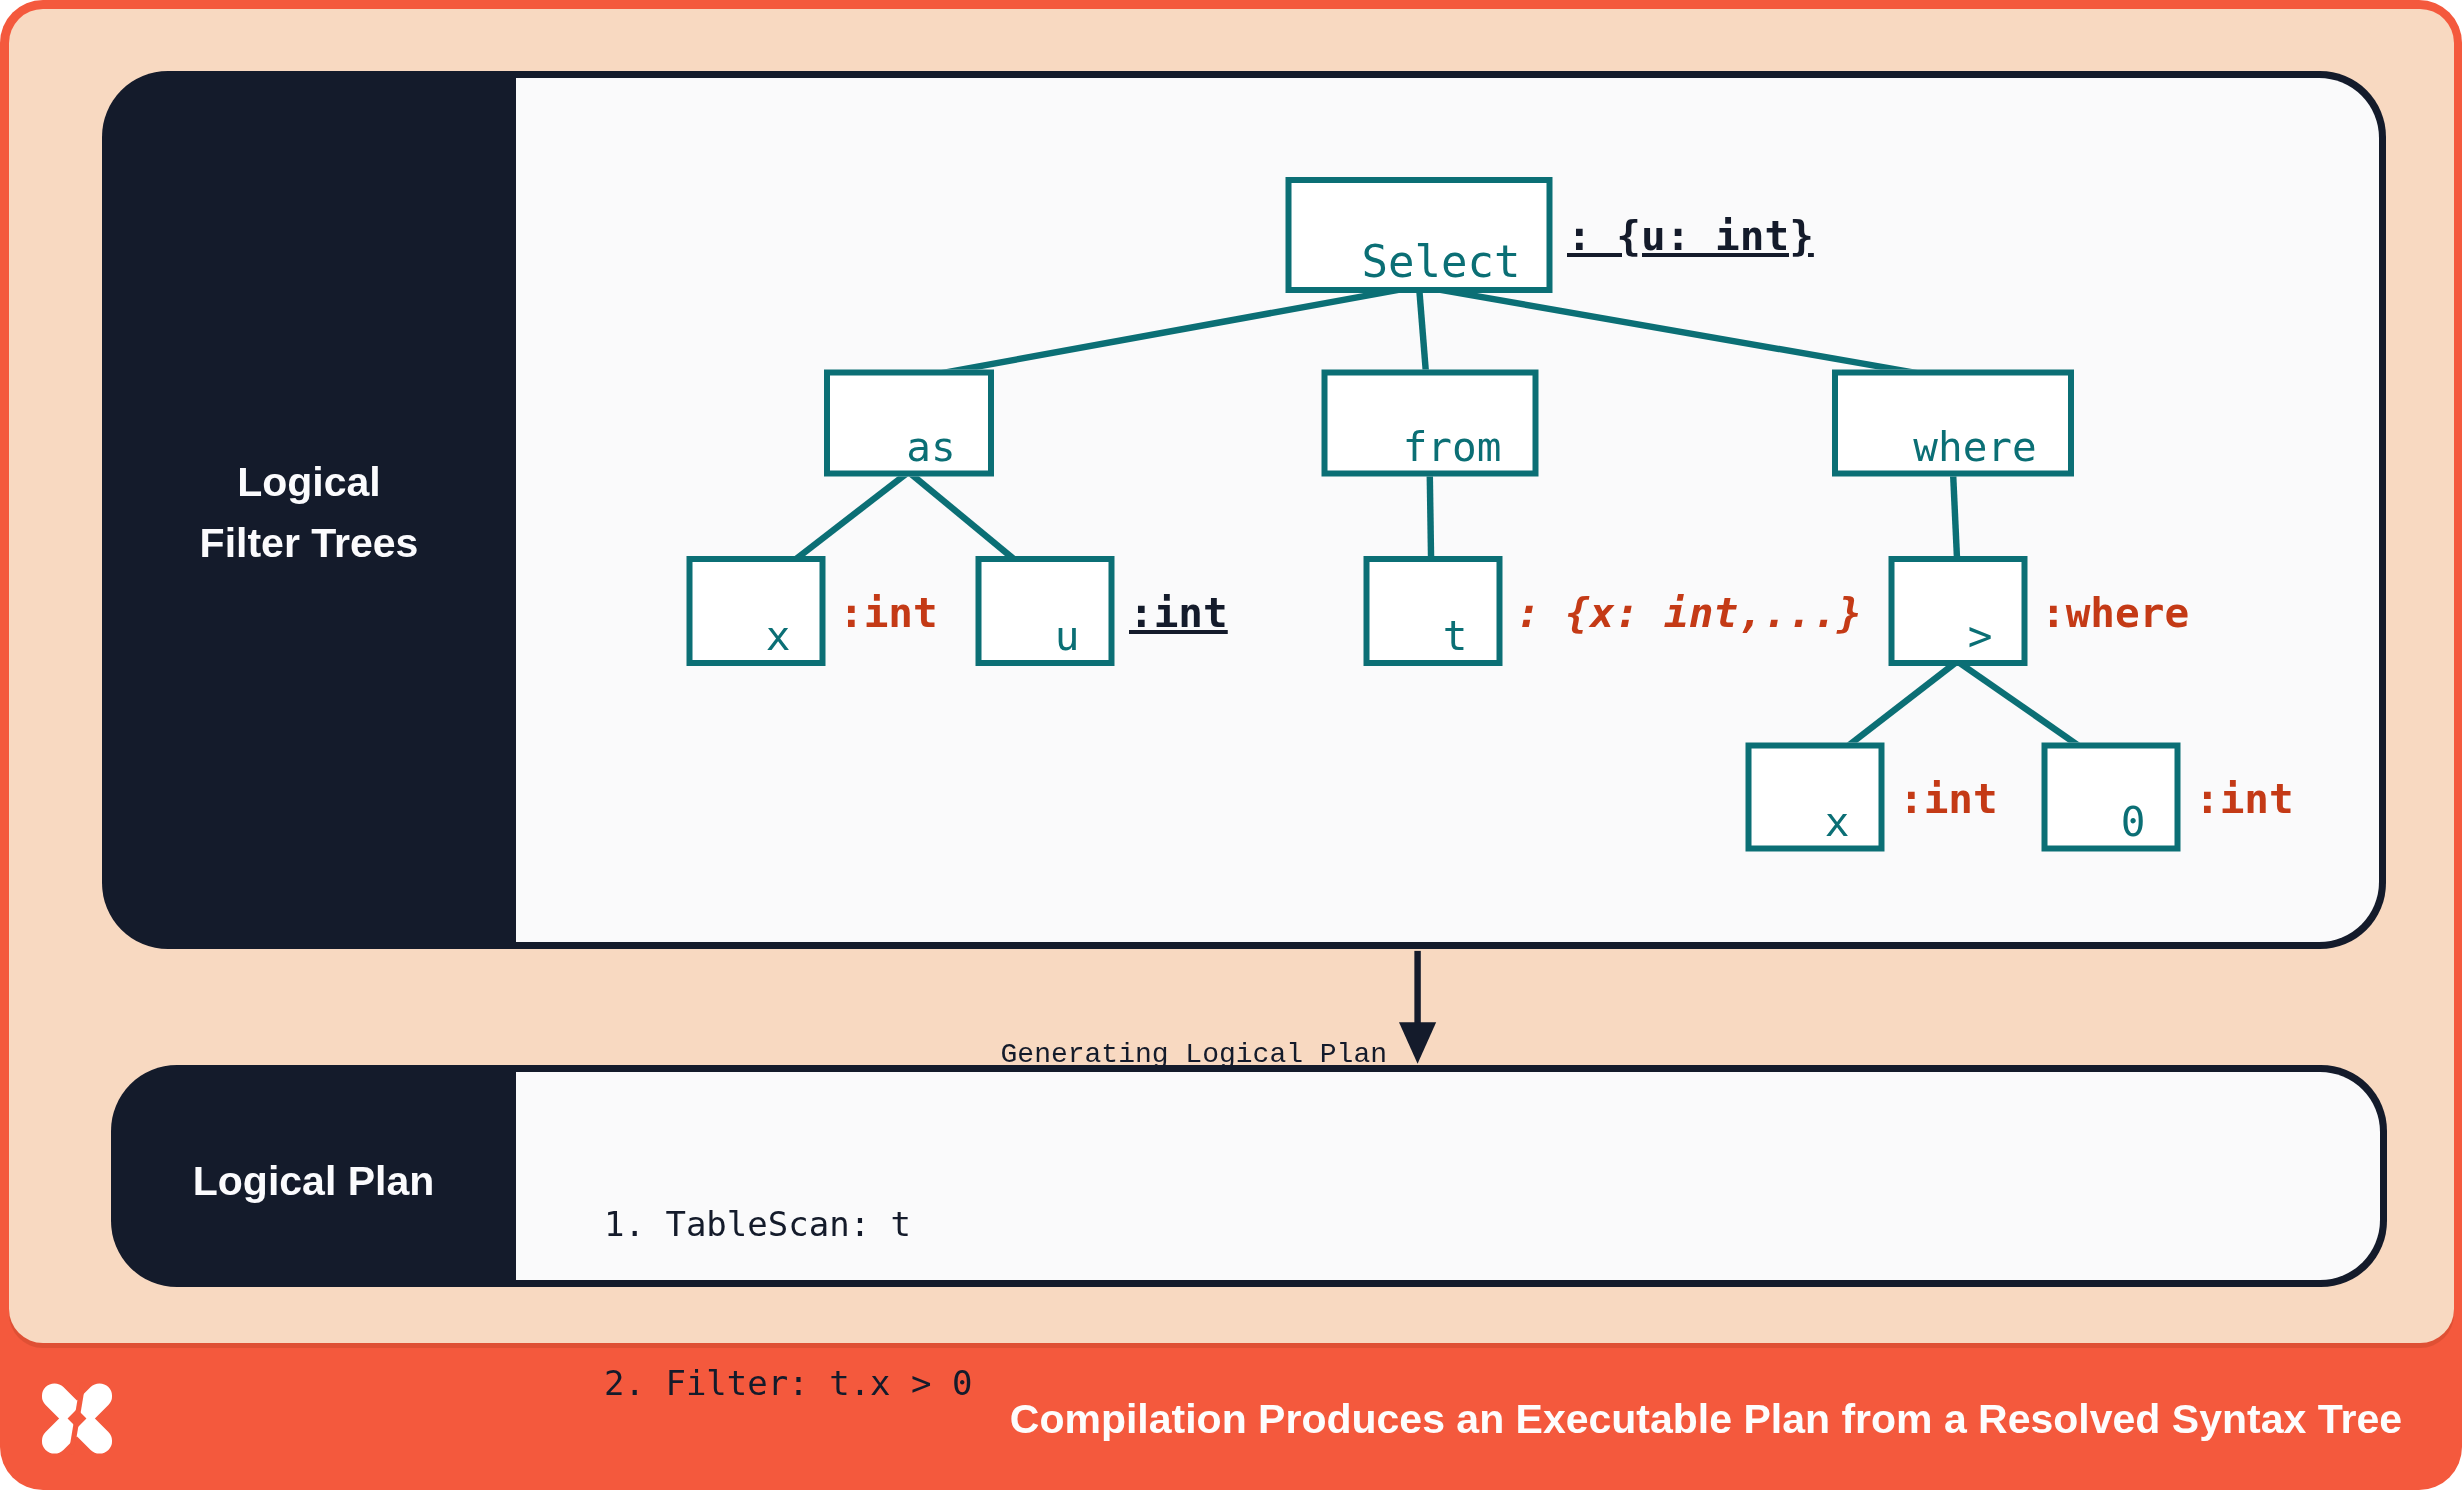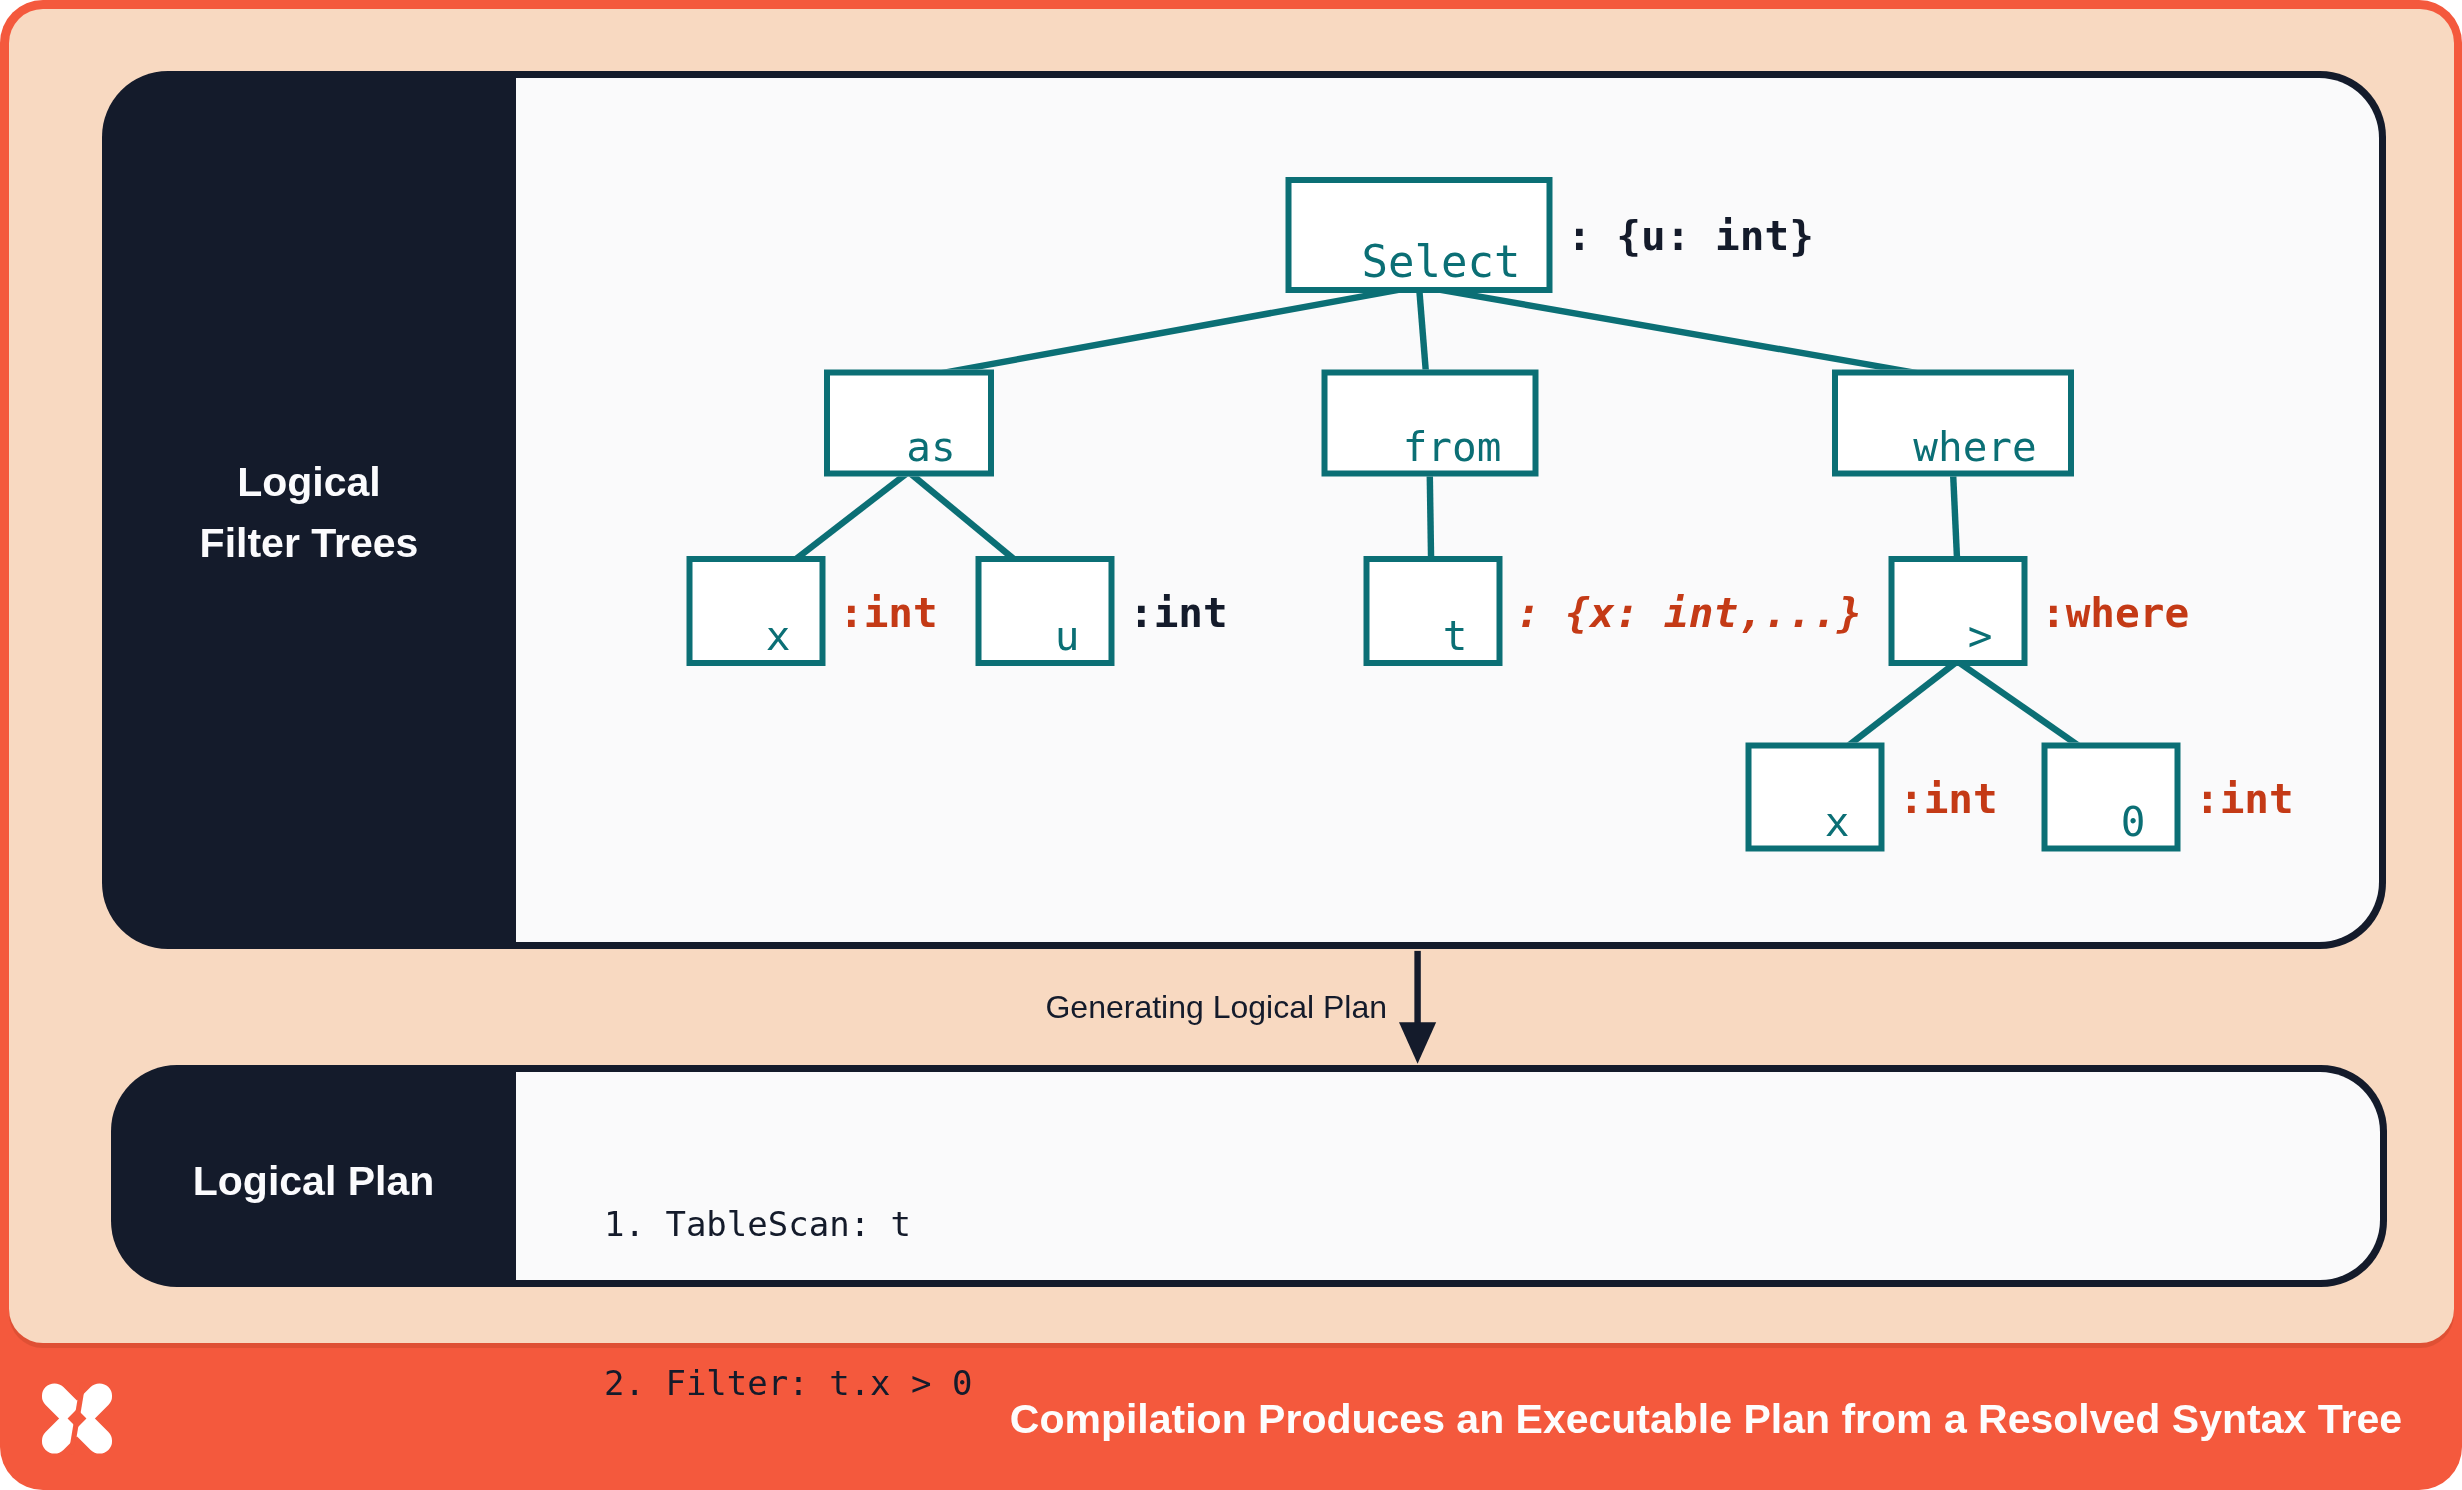--- a/index.html
+++ b/index.html
@@ -34,25 +34,25 @@
     white-space:nowrap;
     padding-left:44px;
   }
   .node.big{font-size:44px;}
   .ann{
     position:absolute;z-index:4;transform:translateY(-50%);
     font-family:"DejaVu Sans Mono",monospace;font-weight:700;font-size:41px;
     white-space:nowrap;
   }
   .ann-red{color:#C43A16;}
-  .ann-navy{color:#141B2B;}
+  .ann-navy{color:#141B2B;text-decoration:underline;}
   .transition-label{
     position:absolute;transform:translateY(-50%);
-    font-family:Liberation Sans, sans-serif;font-size:32px;font-weight:500;
-    color:#141B2B;white-space:nowrap;z-index:2;
+    font-family:Liberation Mono, monospace;font-size:28px;font-weight:500;
+    color:#141B2B;white-space:nowrap;z-index:2;margin-top:47px;
   }
   .steps{
     position:absolute;z-index:2;
     font-family:"DejaVu Sans Mono",monospace;font-size:34px;font-weight:500;
     color:#141B2B;line-height:53px;white-space:pre;
   }
   .footer-caption{
     position:absolute;transform:translateY(-50%);
     color:#FDFDFD;font-weight:700;font-size:41px;white-space:nowrap;z-index:2;
   }

